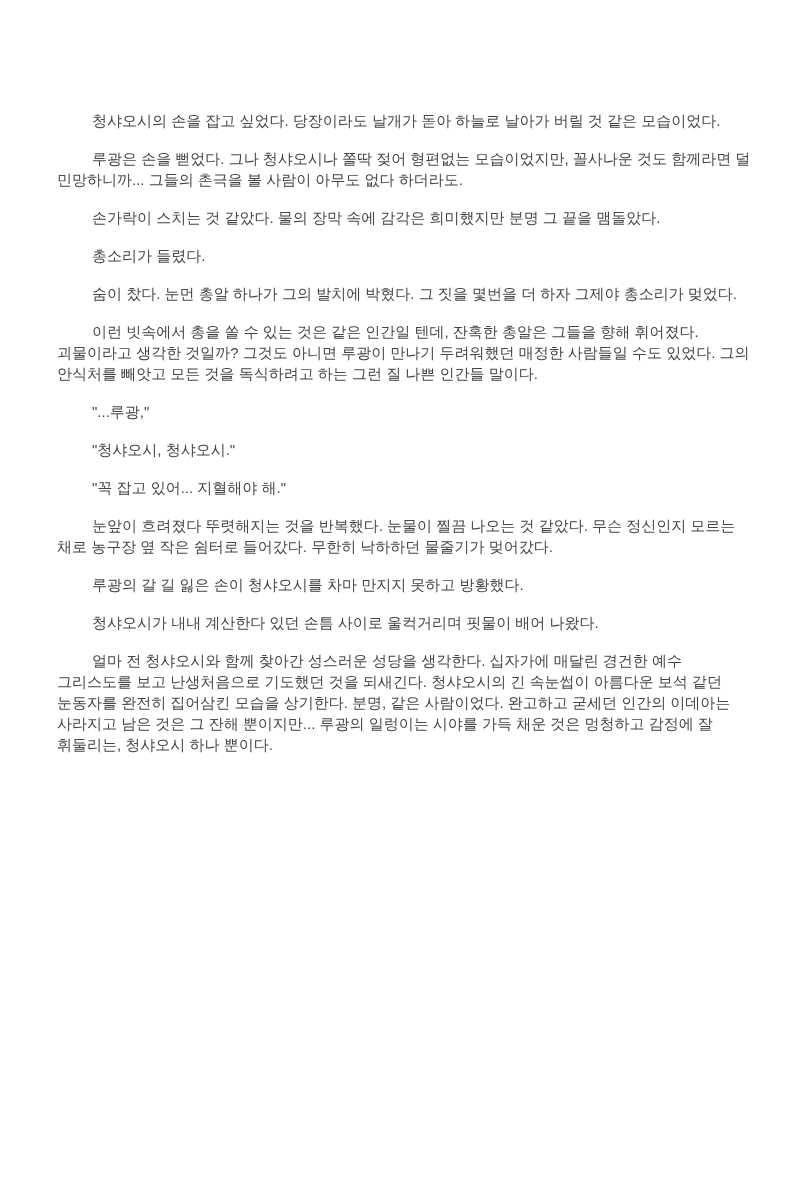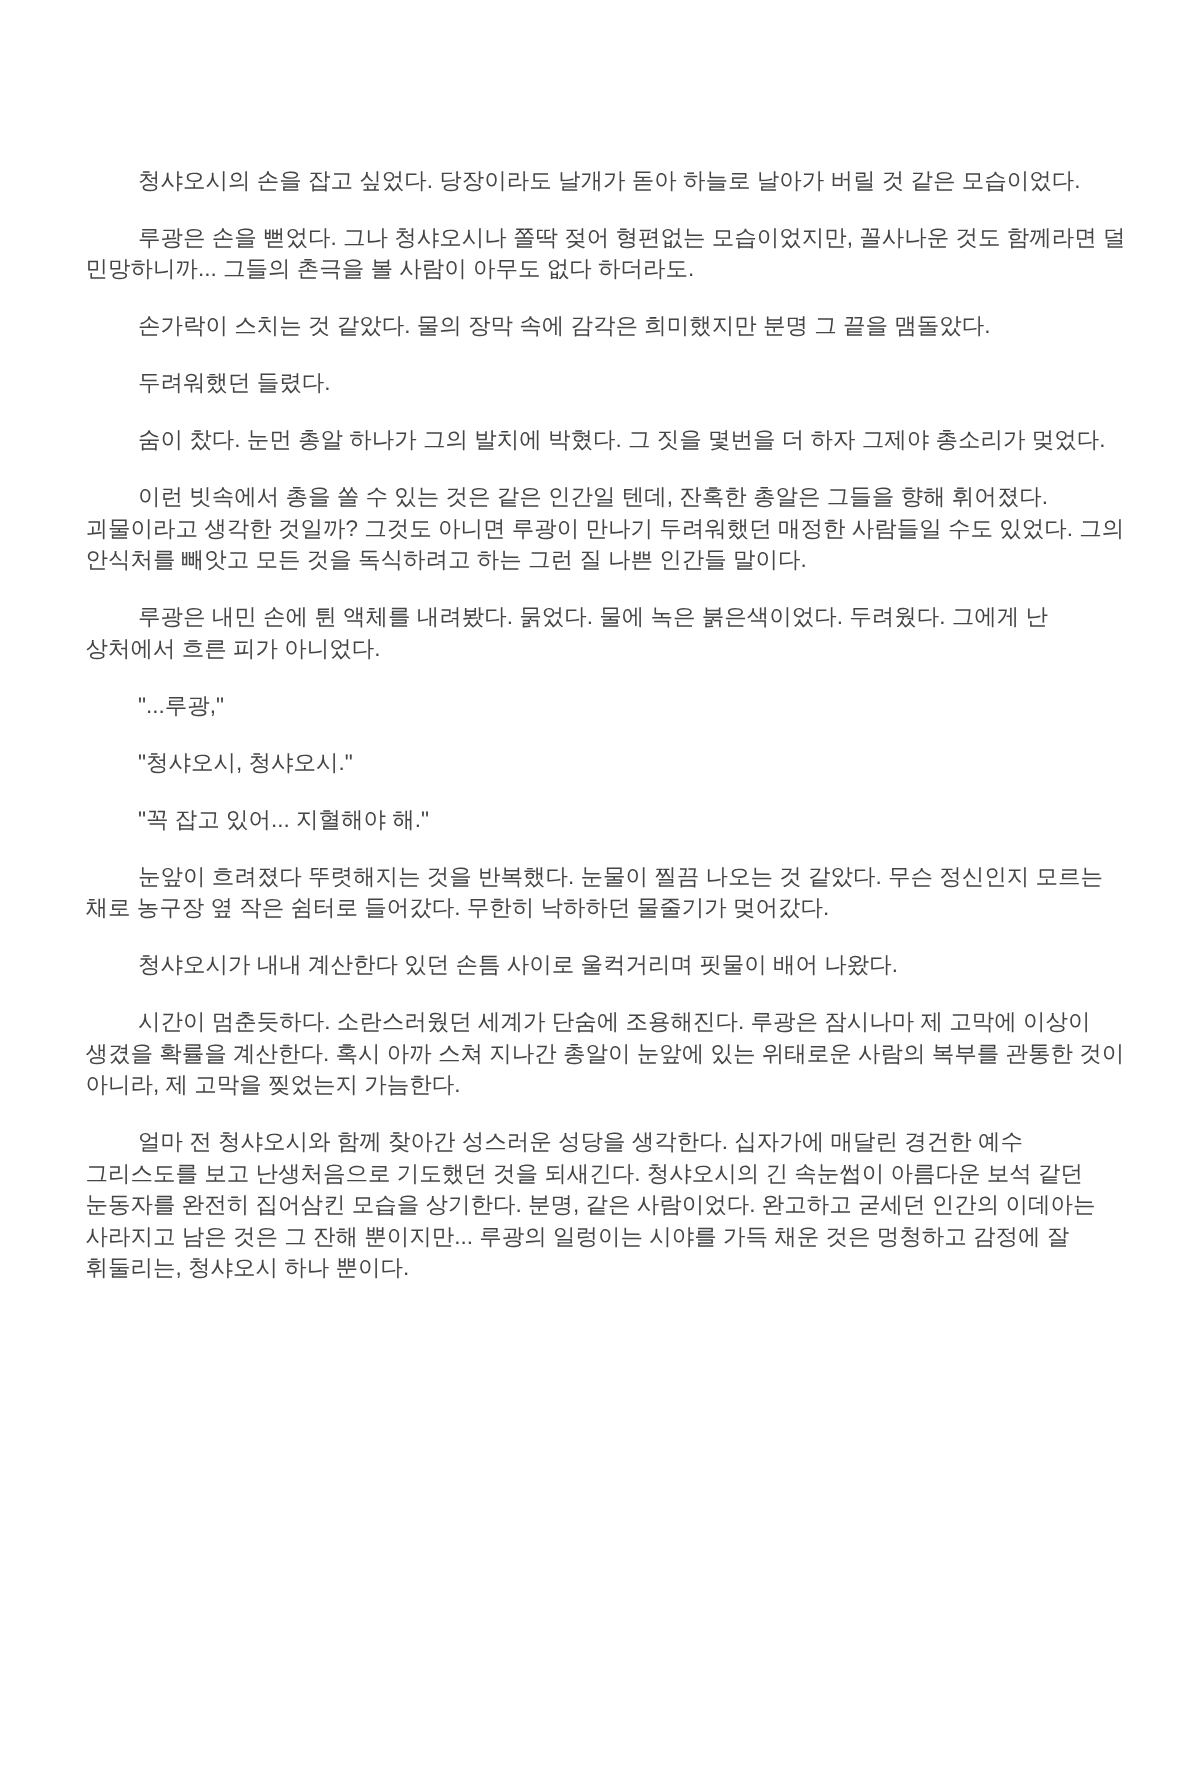--- a/index.html
+++ b/index.html
@@ -34,25 +34,24 @@
   }
 </style>
 </head>
 <body>
 
 <div class="page">
   <div class="story">
     <p>청샤오시의 손을 잡고 싶었다. 당장이라도 날개가 돋아 하늘로 날아가 버릴 것 같은 모습이었다.</p>
     <p>루광은 손을 뻗었다. 그나 청샤오시나 쫄딱 젖어 형편없는 모습이었지만, 꼴사나운 것도 함께라면 덜 민망하니까... 그들의 촌극을 볼 사람이 아무도 없다 하더라도.</p>
     <p>손가락이 스치는 것 같았다. 물의 장막 속에 감각은 희미했지만 분명 그 끝을 맴돌았다.</p>
-    <p>두려워했던 들렸다.</p>
+    <p>총소리가 들렸다.</p>
     <p>숨이 찼다. 눈먼 총알 하나가 그의 발치에 박혔다. 그 짓을 몇번을 더 하자 그제야 총소리가 멎었다.</p>
     <p>이런 빗속에서 총을 쏠 수 있는 것은 같은 인간일 텐데, 잔혹한 총알은 그들을 향해 휘어졌다. 괴물이라고 생각한 것일까? 그것도 아니면 루광이 만나기 두려워했던 매정한 사람들일 수도 있었다. 그의 안식처를 빼앗고 모든 것을 독식하려고 하는 그런 질 나쁜 인간들 말이다.</p>
-    <p>루광은 내민 손에 튄 액체를 내려봤다. 묽었다. 물에 녹은 붉은색이었다. 두려웠다. 그에게 난 상처에서 흐른 피가 아니었다.</p>
     <p>"...루광,"</p>
     <p>"청샤오시, 청샤오시."</p>
     <p>"꼭 잡고 있어... 지혈해야 해."</p>
     <p>눈앞이 흐려졌다 뚜렷해지는 것을 반복했다. 눈물이 찔끔 나오는 것 같았다. 무슨 정신인지 모르는 채로 농구장 옆 작은 쉼터로 들어갔다. 무한히 낙하하던 물줄기가 멎어갔다.</p>
+    <p>루광의 갈 길 잃은 손이 청샤오시를 차마 만지지 못하고 방황했다.</p>
     <p>청샤오시가 내내 계산한다 있던 손틈 사이로 울컥거리며 핏물이 배어 나왔다.</p>
-    <p>시간이 멈춘듯하다. 소란스러웠던 세계가 단숨에 조용해진다. 루광은 잠시나마 제 고막에 이상이 생겼을 확률을 계산한다. 혹시 아까 스쳐 지나간 총알이 눈앞에 있는 위태로운 사람의 복부를 관통한 것이 아니라, 제 고막을 찢었는지 가늠한다.</p>
     <p>얼마 전 청샤오시와 함께 찾아간 성스러운 성당을 생각한다. 십자가에 매달린 경건한 예수 그리스도를 보고 난생처음으로 기도했던 것을 되새긴다. 청샤오시의 긴 속눈썹이 아름다운 보석 같던 눈동자를 완전히 집어삼킨 모습을 상기한다. 분명, 같은 사람이었다. 완고하고 굳세던 인간의 이데아는 사라지고 남은 것은 그 잔해 뿐이지만... 루광의 일렁이는 시야를 가득 채운 것은 멍청하고 감정에 잘 휘둘리는, 청샤오시 하나 뿐이다.</p>
   </div>
 </div>
 
 </body></html>

